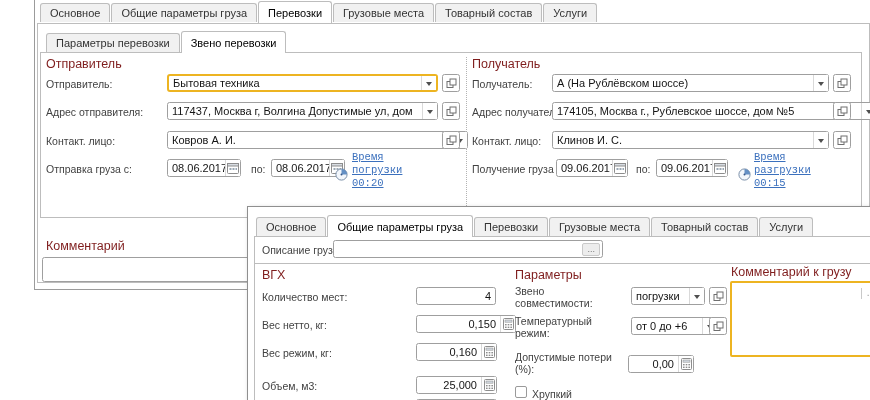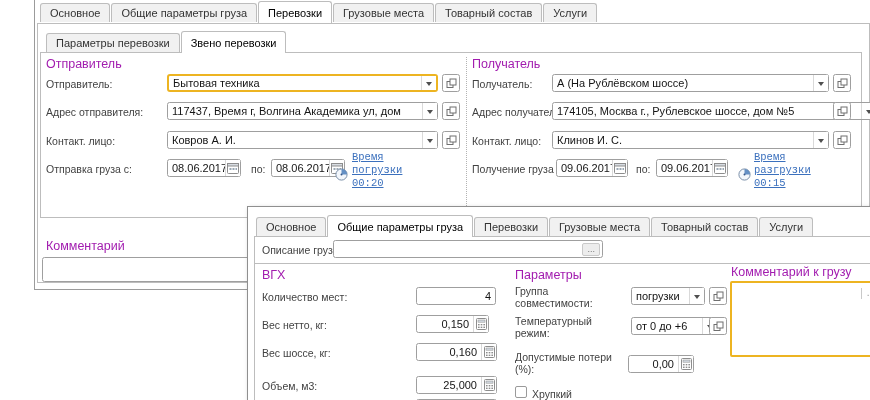--- a/index.html
+++ b/index.html
@@ -8,21 +8,21 @@
   #root { position:relative; width:870px; height:400px; overflow:hidden; background:#fff; color:#3f3f3f;margin-left:32px; }
   .win { position:absolute; inset:0; }
   .vline,.hline { position:absolute; background:#9b9b9b; z-index:0; }
   .tabbar { position:absolute; display:flex; align-items:flex-end; z-index:6; }
   .tab { height:19px; display:flex; align-items:center; padding:0 9px; background:#f1f1f1;
          border:1px solid #bdbdbd; border-bottom:none; border-radius:3px 3px 0 0; margin-right:1px;
          font-size:11px; color:#333; white-space:nowrap; cursor:default; }
   .tab.on { height:22px; background:#fff; margin-bottom:-1px; position:relative; z-index:7; color:#000; }
   .panel { position:absolute; background:#fff; border:1px solid #bdbdbd; }
   .z1{z-index:1}.z2{z-index:2}
-  .hdr { position:absolute; color:#a21caf; font-size:12.5px; z-index:3; white-space:nowrap; }
+  .hdr { position:absolute; color:#7f1d1d; font-size:12.5px; z-index:3; white-space:nowrap; }
   .lbl { position:absolute; font-size:10.5px; color:#424242; z-index:3; white-space:nowrap; }
   .field { position:absolute; height:18px; background:#fff; border:1px solid #9f9f9f; border-radius:2.5px;
            display:flex; align-items:stretch; z-index:3; font-size:11px; color:#141414; }
   .field.focus { border:2px solid #edb421; border-radius:3px; }
   .cval { flex:1; display:flex; align-items:center; padding:0 4px; overflow:hidden; white-space:nowrap; }
   .cval.num { justify-content:flex-end; }
   .btnin { width:15px; border-left:1px solid #d9d9d9; display:flex; align-items:center; justify-content:center; background:#fff; }
   .tri { width:0; height:0; border:3.5px solid transparent; border-top:4.5px solid #4f4f4f; margin-top:4px; }
   .openbtn { position:absolute; width:18px; height:18px; border:1px solid #9f9f9f; border-radius:2.5px;
              background:#fff; display:flex; align-items:center; justify-content:center; z-index:3; }
@@ -76,34 +76,34 @@
     </div>
     <div class="openbtn" style="left:410px;top:74px">
       <svg width="11" height="11" viewBox="0 0 11 11">
           <rect x="1" y="3.5" width="6" height="6" fill="#fff" stroke="#6f6f6f"></rect>
           <rect x="4" y="1" width="6" height="6" fill="#fff" stroke="#6f6f6f"></rect>
         </svg>
     </div>
 
     <div class="lbl" style="left:14px;top:106px">Адрес отправителя:</div>
     <div class="field" style="left:135px;top:102px;width:271px">
-      <div class="cval">117437, Время г, Волгина Академика ул, дом</div>
+      <div class="cval">117437, Москва г, Волгина Допустимые ул, дом</div>
       <div class="btnin">
           <i class="tri"></i>
         </div>
     </div>
     <div class="openbtn" style="left:410px;top:102px">
       <svg width="11" height="11" viewBox="0 0 11 11">
           <rect x="1" y="3.5" width="6" height="6" fill="#fff" stroke="#6f6f6f"></rect>
           <rect x="4" y="1" width="6" height="6" fill="#fff" stroke="#6f6f6f"></rect>
         </svg>
     </div>
 
     <div class="lbl" style="left:14px;top:135px">Контакт. лицо:</div>
-    <div class="field" style="left:135px;top:131px;width:271px">
+    <div class="field" style="left:135px;top:131px;width:301px">
       <div class="cval">Ковров А. И.</div>
       <div class="btnin">
           <i class="tri"></i>
         </div>
     </div>
     <div class="openbtn" style="left:410px;top:131px">
       <svg width="11" height="11" viewBox="0 0 11 11">
           <rect x="1" y="3.5" width="6" height="6" fill="#fff" stroke="#6f6f6f"></rect>
           <rect x="4" y="1" width="6" height="6" fill="#fff" stroke="#6f6f6f"></rect>
         </svg>
@@ -252,39 +252,39 @@
     </div>
 
     <div class="hdr" style="left:14px;top:61px">ВГХ</div>
 
     <div class="lbl" style="left:14px;top:84px">Количество мест:</div>
     <div class="field" style="left:168px;top:80px;width:80px">
       <div class="cval num">4</div>
     </div>
 
     <div class="lbl" style="left:14px;top:112px">Вес нетто, кг:</div>
-    <div class="field" style="left:168px;top:108px;width:73px">
+    <div class="field" style="left:168px;top:108px;width:100px">
       <div class="cval num">0,150</div>
       <div class="btnin">
         <svg width="11" height="12" viewBox="0 0 11 12">
             <rect x="0.5" y="0.5" width="10" height="11" rx="1" fill="#fff" stroke="#8d8d8d"></rect>
             <rect x="2" y="2" width="7" height="2.2" fill="#cfd6dd" stroke="#8d8d8d" stroke-width="0.5"></rect>
             <g fill="#8d8d8d">
               <rect x="2" y="6" width="1.6" height="1.4"></rect>
               <rect x="4.7" y="6" width="1.6" height="1.4"></rect>
               <rect x="7.4" y="6" width="1.6" height="1.4"></rect>
               <rect x="2" y="8.6" width="1.6" height="1.4"></rect>
               <rect x="4.7" y="8.6" width="1.6" height="1.4"></rect>
               <rect x="7.4" y="8.6" width="1.6" height="1.4"></rect>
             </g>
           </svg>
       </div>
     </div>
 
-    <div class="lbl" style="left:14px;top:140px">Вес шоссе, кг:</div>
+    <div class="lbl" style="left:14px;top:140px">Вес режим, кг:</div>
     <div class="field" style="left:168px;top:136px;width:81px">
       <div class="cval num">0,160</div>
       <div class="btnin">
         <svg width="11" height="12" viewBox="0 0 11 12">
             <rect x="0.5" y="0.5" width="10" height="11" rx="1" fill="#fff" stroke="#8d8d8d"></rect>
             <rect x="2" y="2" width="7" height="2.2" fill="#cfd6dd" stroke="#8d8d8d" stroke-width="0.5"></rect>
             <g fill="#8d8d8d">
               <rect x="2" y="6" width="1.6" height="1.4"></rect>
               <rect x="4.7" y="6" width="1.6" height="1.4"></rect>
               <rect x="7.4" y="6" width="1.6" height="1.4"></rect>
@@ -311,21 +311,21 @@
               <rect x="4.7" y="8.6" width="1.6" height="1.4"></rect>
               <rect x="7.4" y="8.6" width="1.6" height="1.4"></rect>
             </g>
           </svg>
       </div>
     </div>
     <div class="field" style="left:168px;top:192px;width:81px;height:8px"></div>
 
     <div class="hdr" style="left:267px;top:61px">Параметры</div>
 
-    <div class="lbl" style="left:267px;top:78px">Группа</div>
+    <div class="lbl" style="left:267px;top:78px">Звено</div>
     <div class="lbl" style="left:267px;top:90px">совместимости:</div>
     <div class="field" style="left:383px;top:80px;width:74px">
       <div class="cval">погрузки</div>
       <div class="btnin">
           <i class="tri"></i>
         </div>
     </div>
     <div class="openbtn" style="left:461px;top:80px">
       <svg width="11" height="11" viewBox="0 0 11 11">
           <rect x="1" y="3.5" width="6" height="6" fill="#fff" stroke="#6f6f6f"></rect>

